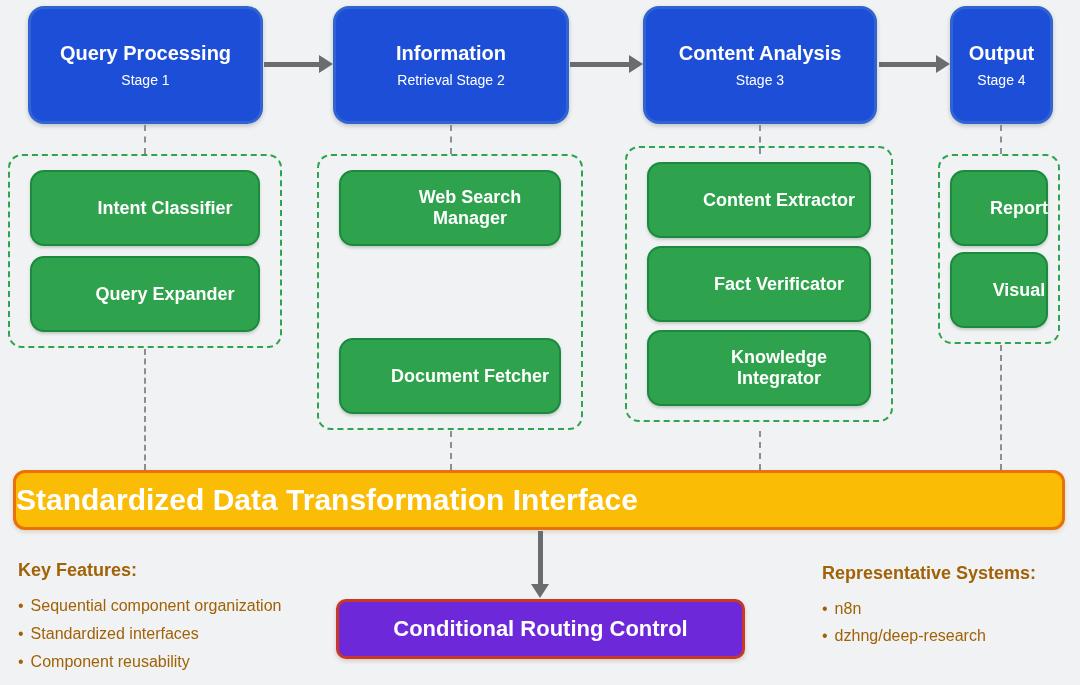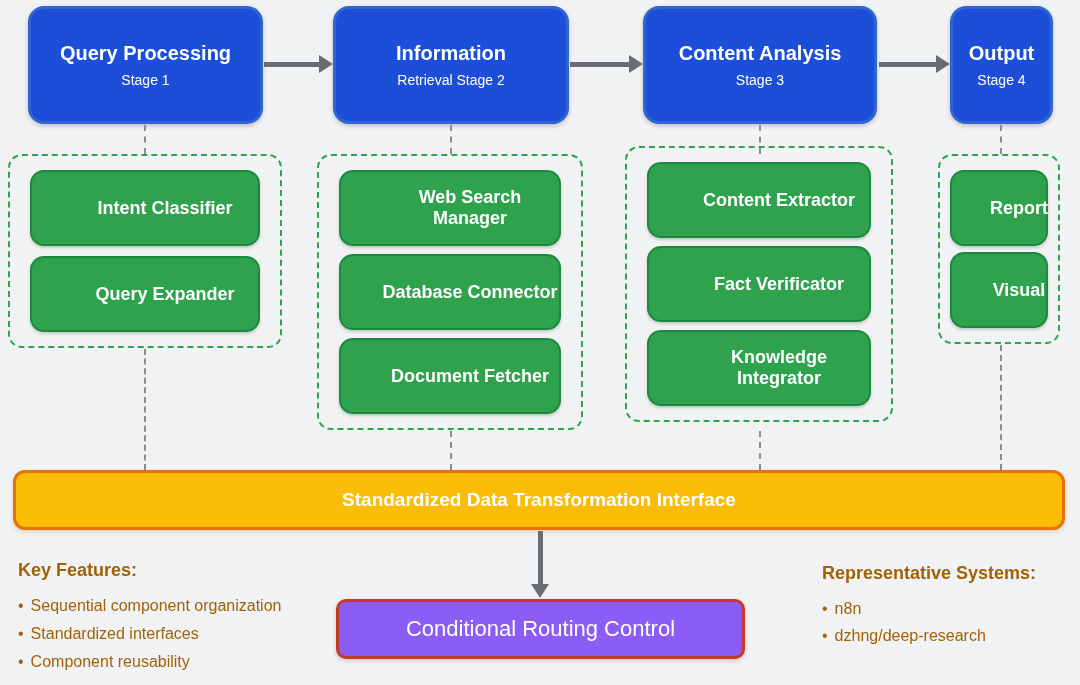--- a/index.html
+++ b/index.html
@@ -64,38 +64,38 @@
   .cv-s4 { left:1000px; top:125px; height:29px; }
   .cv-g1 { left:144px;  top:349px; height:121px; }
   .cv-g2 { left:450px;  top:431px; height:39px;  }
   .cv-g3 { left:759px;  top:431px; height:39px;  }
   .cv-g4 { left:1000px; top:345px; height:125px; }
 
   
   .iface {
     position:absolute; left:13px; top:470px; width:1052px; height:60px;
     background:#FBBC05; border:3px solid #E8710A; border-radius:12px;
-    color:#fff; font-weight:bold; font-size:19px;
-    display:flex; align-items:center; justify-content:center;
+    color:#fff; font-weight:bold; font-size:30px;
+    display:flex; align-items:center; 
     box-shadow:0 2px 4px rgba(120,80,0,.18);
   }
 
   
   .arrow-v { position:absolute; left:538px; top:531px; width:5px; height:54px; background:#6A6D70; }
   .arrow-v::after {
     content:""; position:absolute; bottom:-13px; left:-7px;
     border-top:14px solid #6A6D70;
     border-left:9.5px solid transparent; border-right:9.5px solid transparent;
   }
 
   
   .routing {
     position:absolute; left:336px; top:599px; width:409px; height:60px;
-    background:#8b5cf6; border:3px solid #C53929; border-radius:10px;
-    color:#fff; font-weight:normal; font-size:22px;
+    background:#6d28d9; border:3px solid #C53929; border-radius:10px;
+    color:#fff; font-weight:bold; font-size:22px;
     display:flex; align-items:center; justify-content:center;
     box-shadow:0 2px 4px rgba(120,20,10,.2);
   }
 
   
   .textblock { position:absolute; color:#a16207; }
   .tb-left  { left:18px;  top:560px; width:330px; }
   .tb-right { left:822px; top:563px; width:250px; }
   .tb-head  { font-weight:bold; font-size:18px; margin-bottom:11px; }
   .tb-right .tb-head { }
@@ -133,21 +133,20 @@
   <div class="conn-v cv-s2"></div>
   <div class="conn-v cv-s3"></div>
   <div class="conn-v cv-s4"></div>
 
   <div class="group g1">
     <div class="comp">Intent Classifier</div>
     <div class="comp">Query Expander</div>
   </div>
   <div class="group g2">
     <div class="comp">Web Search Manager</div>
-    <div class="comp">Database Connector</div>
     <div class="comp">Document Fetcher</div>
   </div>
   <div class="group g3">
     <div class="comp">Content Extractor</div>
     <div class="comp">Fact Verificator</div>
     <div class="comp">Knowledge Integrator</div>
   </div>
   <div class="group g4">
     <div class="comp">Report</div>
     <div class="comp">Visual</div>

